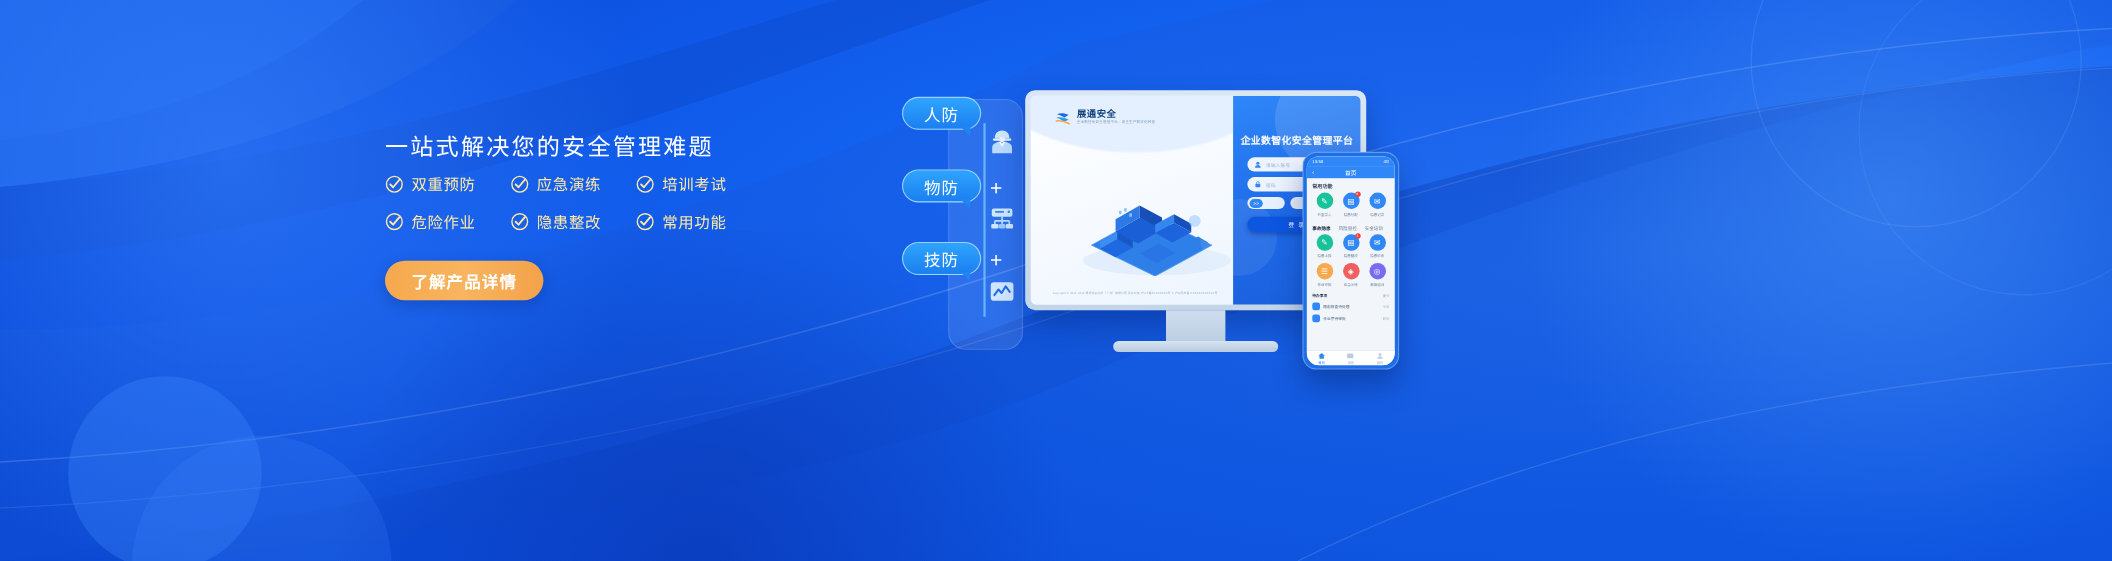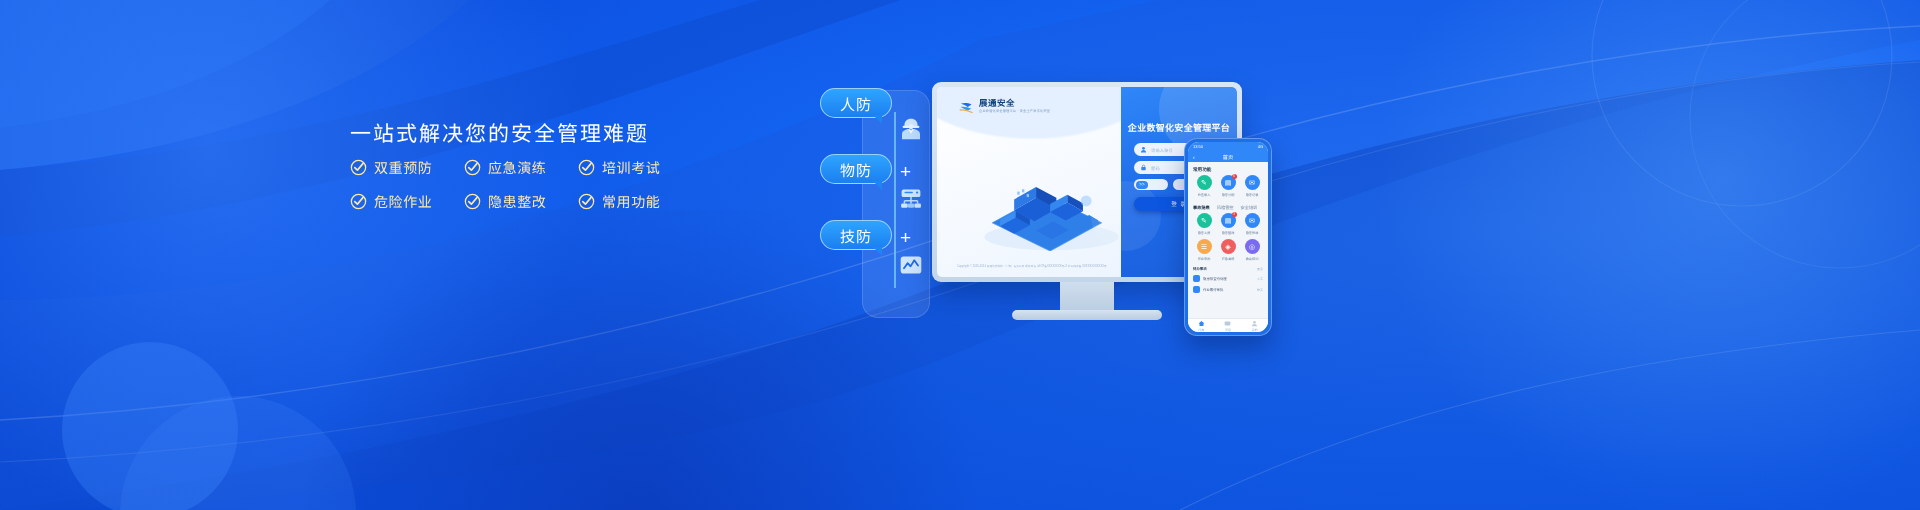--- a/index.html
+++ b/index.html
@@ -324,20 +324,21 @@
       <div class="feat">
         <svg class="chk" viewBox="0 0 20 20">
           <circle cx="10" cy="10" r="8.4" fill="none" stroke="#ffe9a8" stroke-width="1.5"></circle>
           <path d="M5.6 10.1 L8.7 13.2 L15.4 5.2" fill="none" stroke="#ffe9a8" stroke-width="2" stroke-linecap="round" stroke-linejoin="round"></path>
         </svg>
         <span class="ftxt">常用功能</span>
       </div>
 
     </div>
 
+    <button class="cta">了解产品详情</button>
   </div>
 
   <div class="devices">
 
     <div class="rail-card"></div>
     <div class="rail-line"></div>
 
     <div class="tag t1">
       <span>人防</span>
     </div>

